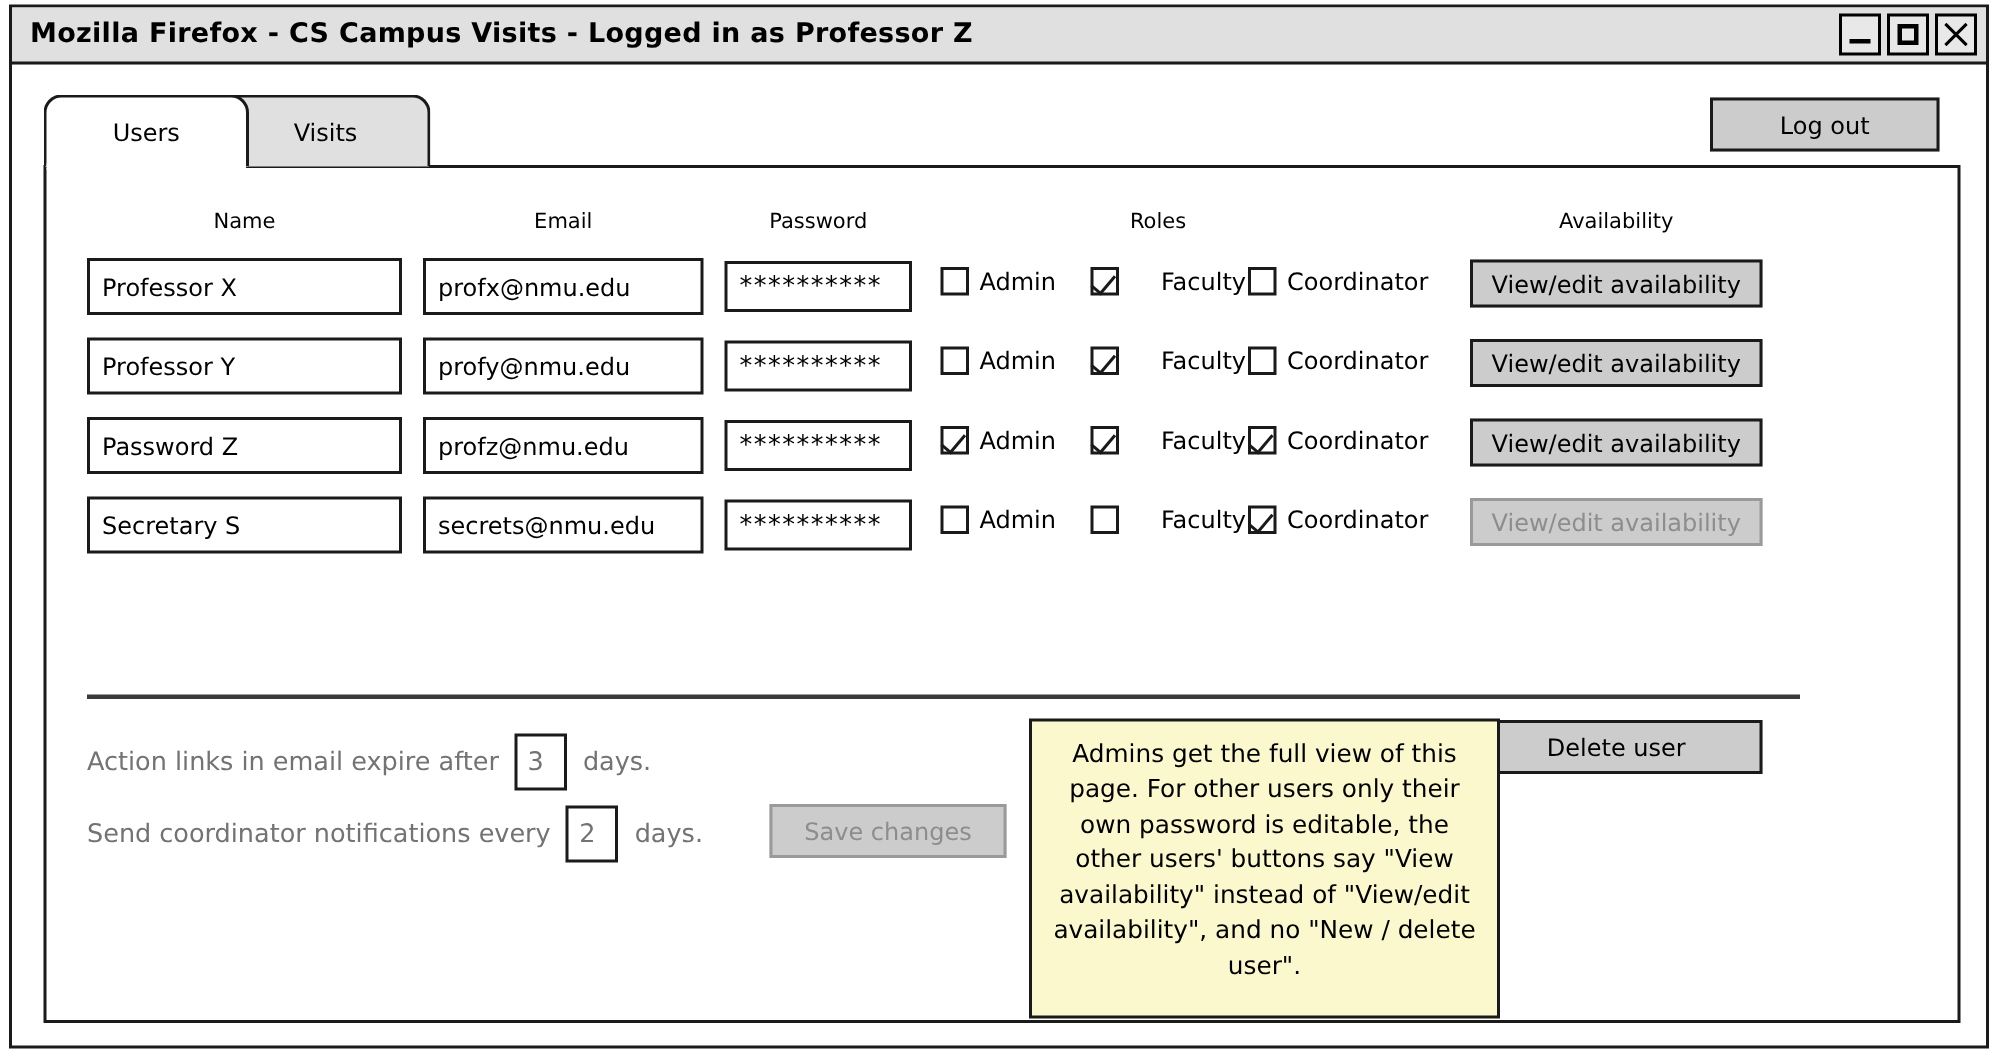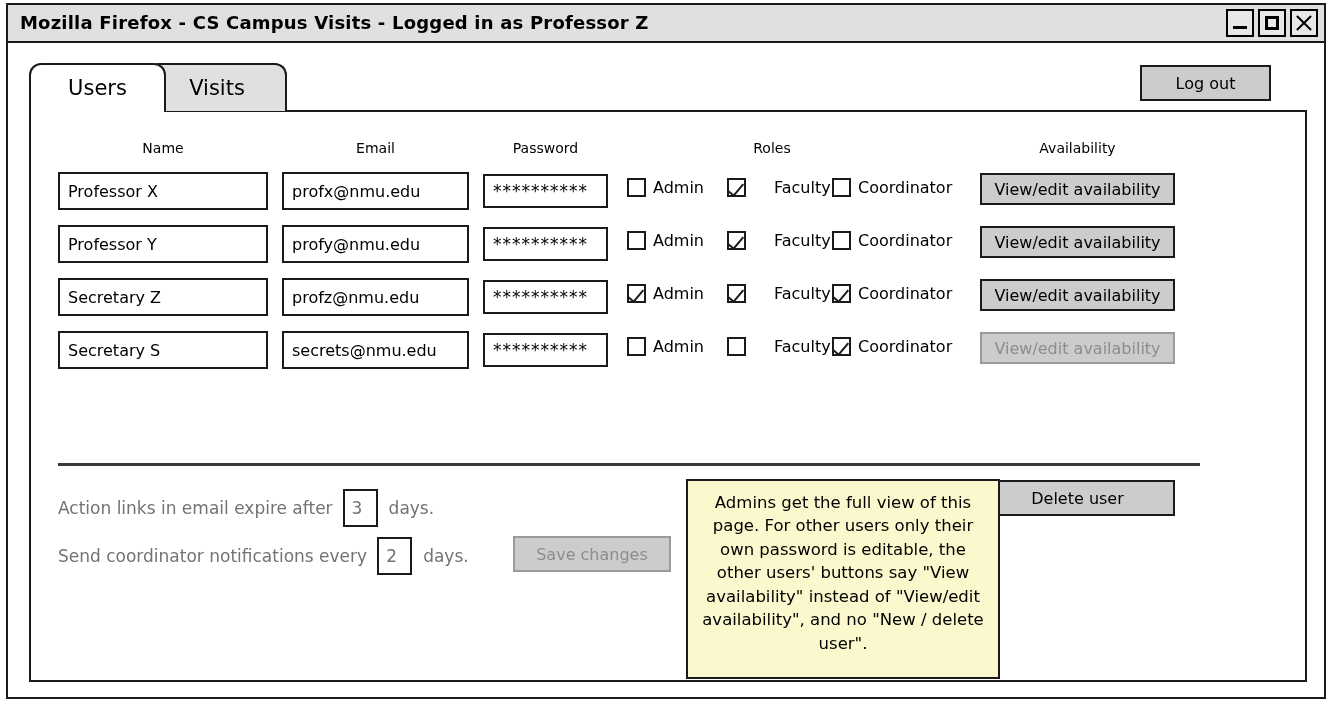--- a/index.html
+++ b/index.html
@@ -106,21 +106,21 @@
     position: absolute;
     top: 0;
     height: 48px;
     border: 2px solid #1a1a1a;
     border-bottom: none;
     border-radius: 12px 12px 0 0;
     box-sizing: border-box;
     display: flex;
     align-items: center;
     justify-content: center;
-    font-size: 21px;
+    font-size: 16px;
     color: #000;
   }
   .tab-users {
     left: 0;
     width: 137px;
     background: #ffffff;
     z-index: 3;
   }
   .tab-visits {
     left: 118px;
@@ -185,21 +185,21 @@
   .field.pw {
     letter-spacing: 1px;
     font-size: 17px;
   }
 
   
   #logout-btn {
     position: absolute;
     left: 1132px;
     top: 60px;
-    width: 131px;
+    width: 153px;
     height: 36px;
     z-index: 5;
   }
 
   
   .col-head {
     position: absolute;
     font-size: 14px;
     color: #000;
     text-align: center;
@@ -404,21 +404,21 @@
             <span class="cb"></span>
             <span>Coordinator</span>
           </label>
         </div>
         <div class="btn avail-btn" style="top:1px;">
           <span>View/edit availability</span>
         </div>
       </div>
 
       <div class="row" style="top:166px;">
-        <div class="field name-field">Secretary Z</div>
+        <div class="field name-field">Password Z</div>
         <div class="field email-field">profz@nmu.edu</div>
         <div class="field pw pw-field" style="top:2px;">**********</div>
         <div class="roles">
           <label class="role role-admin">
             <span class="cb checked"></span>
             <span>Admin</span>
           </label>
           <label class="role role-faculty">
             <span class="cb checked"></span>
             <span>Faculty</span>

